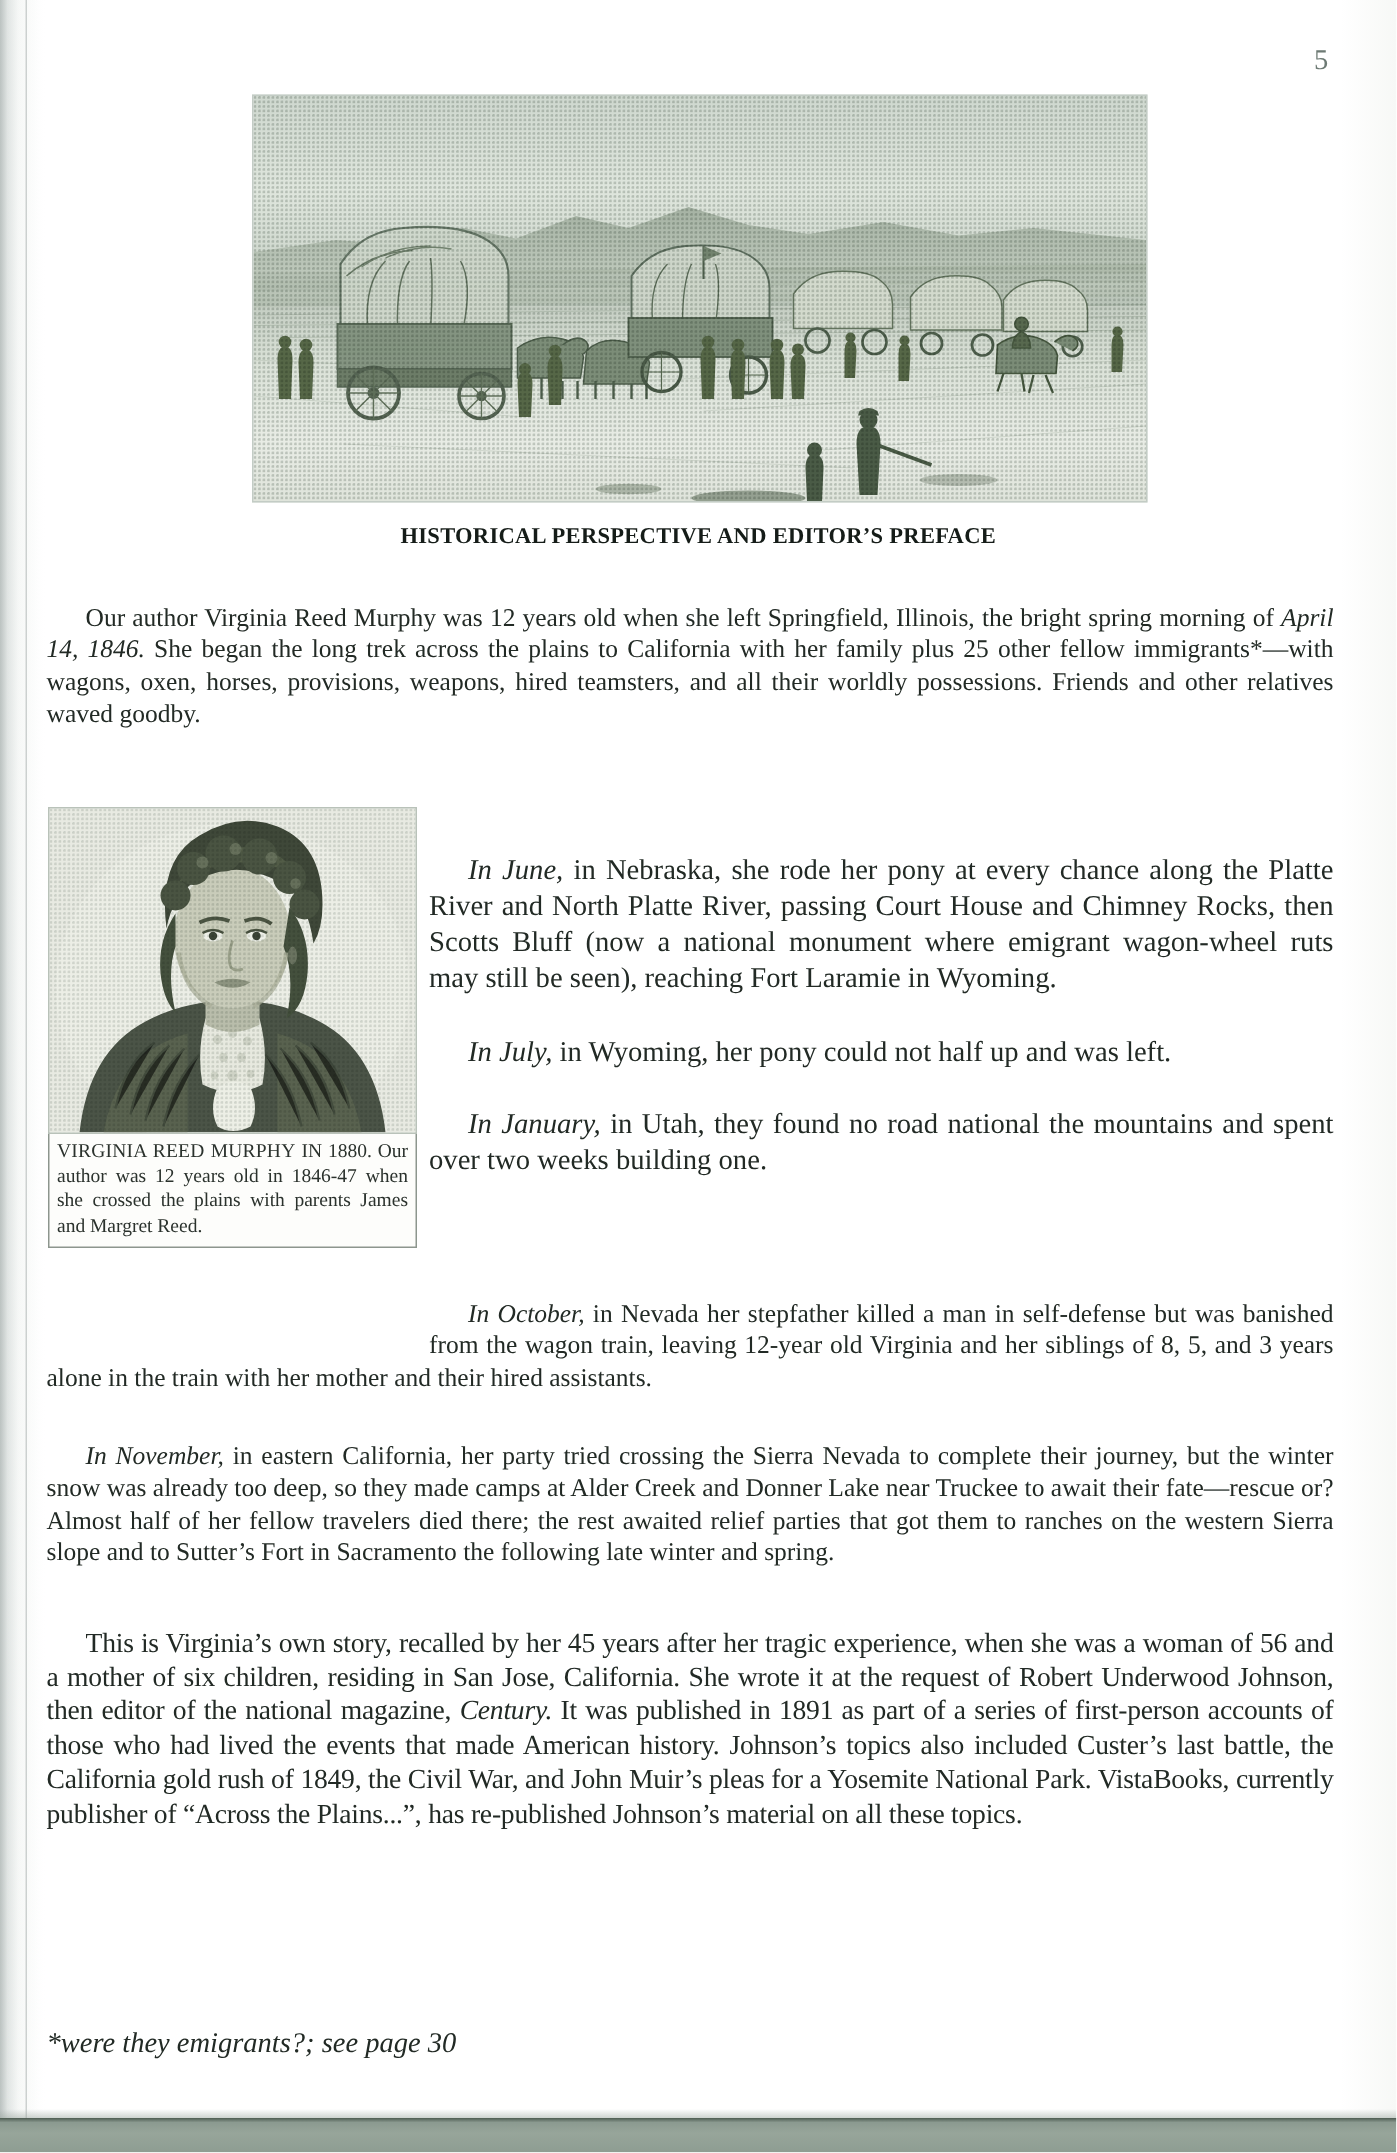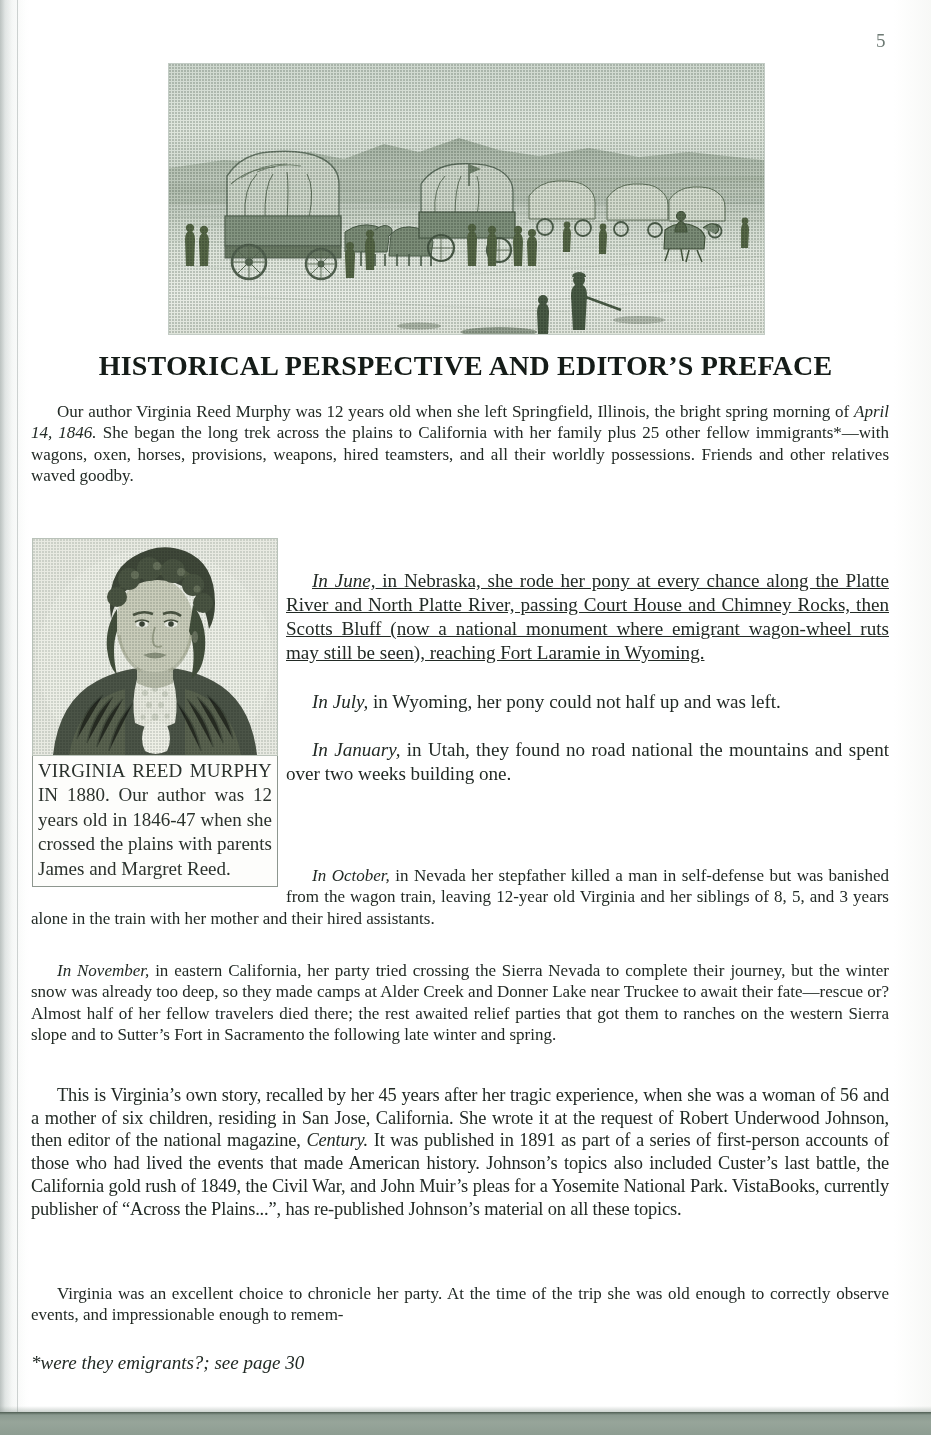--- a/index.html
+++ b/index.html
@@ -105,21 +105,21 @@
     overflow: hidden;
   }
   .portrait-svg { position: absolute; left: 0; top: 0; }
   .portrait .halftone { opacity: 0.55; }
   .caption {
     width: 246px;
     box-sizing: border-box;
     border: 1px solid #8d968e;
     border-top: none;
     padding: 3px 5px 5px 5px;
-    font-size: 19px;
+    font-size: 13px;
     line-height: 1.285;
     text-align: justify;
     color: #2b322d;
     background: #fdfdfb;
   }
   .caption .cap-first { letter-spacing: 0.15px; }
 
   
   .col-full {
     position: absolute;
@@ -138,21 +138,21 @@
     font-size: 19.1px;
     line-height: 1.255;
     text-align: justify;
     color: #222a25;
   }
   .heading {
     position: absolute;
     left: 0; top: 350px;
     width: 931px;
     text-align: center;
-    font-size: 28px;
+    font-size: 15px;
     font-weight: bold;
     letter-spacing: 0.2px;
     color: #151c18;
   }
   .indent { text-indent: 26px; }
   .tight { font-size: 18.4px; line-height: 1.235; letter-spacing: -0.15px; }
   em { font-style: italic; }
   .footnote {
     position: absolute;
     left: 31px; top: 1352px;
@@ -420,21 +420,21 @@
       </svg>
       <div class="halftone"></div>
     </div>
     <div class="caption">
       <span class="cap-first">VIRGINIA REED MURPHY</span>
       <span>IN 1880. Our author was 12 years old in 1846-47 when she crossed the plains with parents James and Margret Reed.</span>
     </div>
   </div>
 
 
-  <div class="col-right indent" style="top:569px;text-decoration:underline;">
+  <div class="col-right indent" style="top:569px;">
     <em>In June,</em><span> in Nebraska, she rode her pony at every chance along the Platte River and North Platte River, passing Court House and Chimney Rocks, then Scotts Bluff (now a national monument where emigrant wagon-wheel ruts may still be seen), reaching Fort Laramie in Wyoming.</span>
   </div>
 
   <div class="col-right indent" style="top:690px;">
     <em>In July,</em><span> in Wyoming, her pony could not half up and was left.</span>
   </div>
 
   <div class="col-right indent" style="top:738px;">
     <em>In January,</em><span> in Utah, they found no road national the mountains and spent over two weeks building one.</span>
   </div>
@@ -446,19 +446,18 @@
   </div>
 
   <div class="col-full indent" style="top:960px; width:858px;">
     <em>In November,</em><span> in eastern California, her party tried crossing the Sierra Nevada to complete their journey, but the winter snow was already too deep, so they made camps at Alder Creek and Donner Lake near Truckee to await their fate—rescue or? Almost half of her fellow travelers died there; the rest awaited relief parties that got them to ranches on the western Sierra slope and to Sutter’s Fort in Sacramento the following late winter and spring.</span>
   </div>
 
   <div class="col-full indent tight" style="top:1084px; width:858px;">
     <span>This is Virginia’s own story, recalled by her 45 years after her tragic experience, when she was a woman of 56 and a mother of six children, residing in San Jose, California. She wrote it at the request of Robert Underwood Johnson, then editor of the national magazine, </span><em>Century.</em><span> It was published in 1891 as part of a series of first-person accounts of those who had lived the events that made American history. Johnson’s topics also included Custer’s last battle, the California gold rush of 1849, the Civil War, and John Muir’s pleas for a Yosemite National Park. VistaBooks, currently publisher of “Across the Plains...”, has re-published Johnson’s material on all these topics.</span>
   </div>
 
-  <div class="col-full indent" style="top:1283px; width:858px;">Virginia was an excellent choice to chronicle her party. At the time of the trip she was old enough to correctly observe events, and impressionable enough to remem-</div>
 
   <div class="footnote">*were they emigrants?; see page 30</div>
 
   <div class="bed-edge"></div>
   <div class="bed"></div>
 </div>
 
 </body></html>

